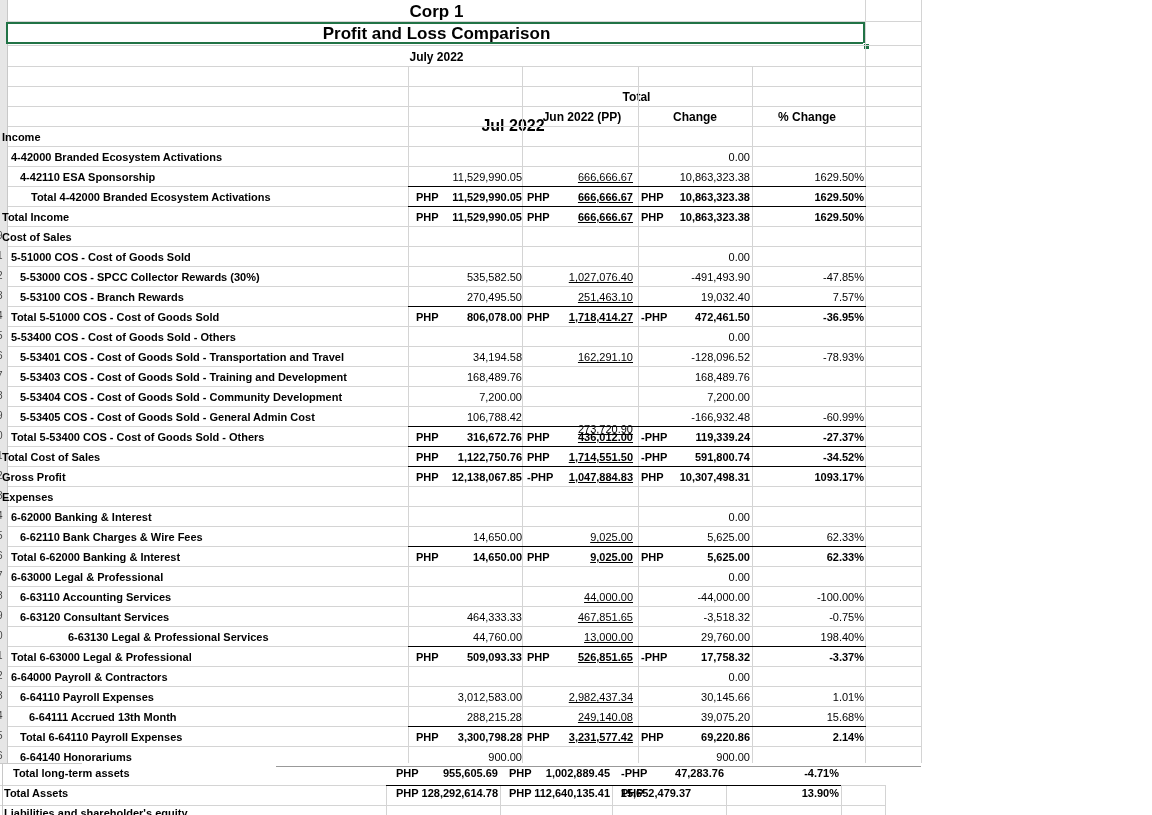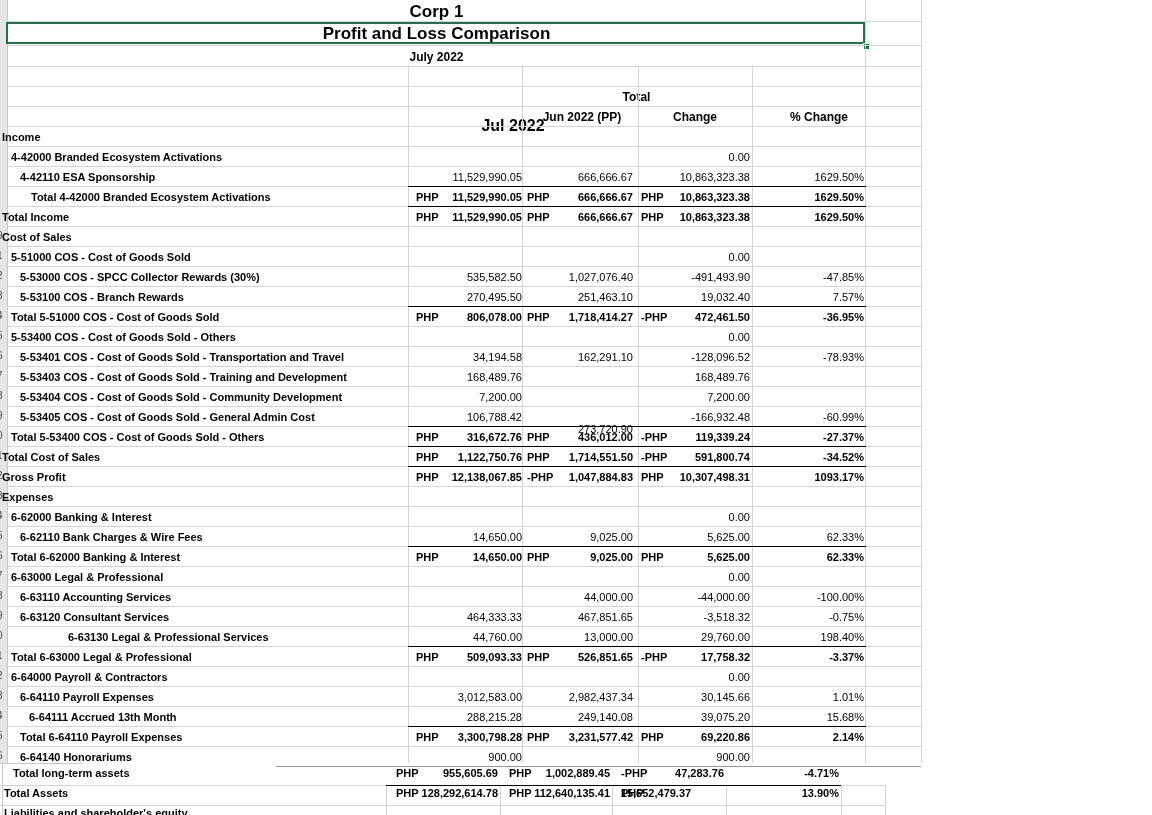--- a/index.html
+++ b/index.html
@@ -14,21 +14,21 @@
   .vline { position:absolute; width:1px; background:#d4d4d4; }
   .cell { position:absolute; height:20px; line-height:20px; white-space:nowrap; }
   .bold { font-weight:bold; }
   .label { left:2px; }
   .ind1 { left:11px; }
   .ind2 { left:20px; }
   .ind3 { left:29px; }
   .c1cur { left:416px; width:40px; }
   .c1 { left:402px; width:120px; text-align:right; }
   .c2cur { left:527px; width:40px; }
-  .c2 { left:528px; width:105px; text-align:right; }
+  .c2 { left:528px; width:105px; text-align:right;text-decoration:underline; }
   .c3cur { left:641px; width:40px; }
   .c3 { left:640px; width:110px; text-align:right; }
   .c4 { left:752px; width:112px; text-align:right; }
   .topline { position:absolute; height:1px; background:#000; }
   .title { position:absolute; font-weight:bold; text-align:center; }
   .sel { position:absolute; left:6px; top:22px; width:859px; height:22px; border:2px solid #217346; box-sizing:border-box; }
   .selhandle { position:absolute; left:863px; top:43px; width:5px; height:5px; background:#217346; border:1px solid #fff; }
   .overlap { position:absolute; left:0; top:763px; width:1152px; height:52px; background:#fff; }
   .ovr-line { position:absolute; height:1px; background:#d4d4d4; }
 </style>
@@ -79,21 +79,21 @@
   <div class="title" style="left:8px;width:857px;top:1px;font-size:17px;line-height:22px;">Corp 1</div>
   <div class="sel"></div>
   <div class="selhandle"></div>
   <div class="title" style="left:8px;width:857px;top:23px;font-size:17px;line-height:22px;">Profit and Loss Comparison</div>
   <div class="title" style="left:8px;width:857px;top:47px;font-size:12px;line-height:20px;">July 2022</div>
   <div class="title" style="left:408px;width:457px;top:87px;font-size:12px;line-height:20px;">Total</div>
   <div class="topline" style="left:408px;width:128px;top:106px;"></div>
   <div class="cell bold" style="left:408px;width:128px;top:116px;text-align:center;font-size:16px;margin-left:41px;">Jul 2022</div>
   <div class="cell bold" style="left:522px;width:120px;top:107px;text-align:center;font-size:12px;">Jun 2022 (PP)</div>
   <div class="cell bold" style="left:638px;width:114px;top:107px;text-align:center;font-size:12px;">Change</div>
-  <div class="cell bold" style="left:752px;width:110px;top:107px;text-align:center;font-size:12px;padding-left:12px;">% Change</div>
+  <div class="cell bold" style="left:752px;width:110px;top:107px;text-align:center;font-size:12px;">% Change</div>
   <div class="topline" style="left:408px;width:458px;top:126px;"></div>
 <div class="hline" style="top: 21px;"></div>
     <div class="hline right" style="top: 21px;"></div>
     <div class="hline" style="top: 45px;"></div>
     <div class="hline right" style="top: 45px;"></div>
     <div class="hline" style="top: 66px;"></div>
     <div class="hline right" style="top: 66px;"></div>
     <div class="hline" style="top: 86px;"></div>
     <div class="hline right" style="top: 86px;"></div>
     <div class="hline" style="top: 106px;"></div>

